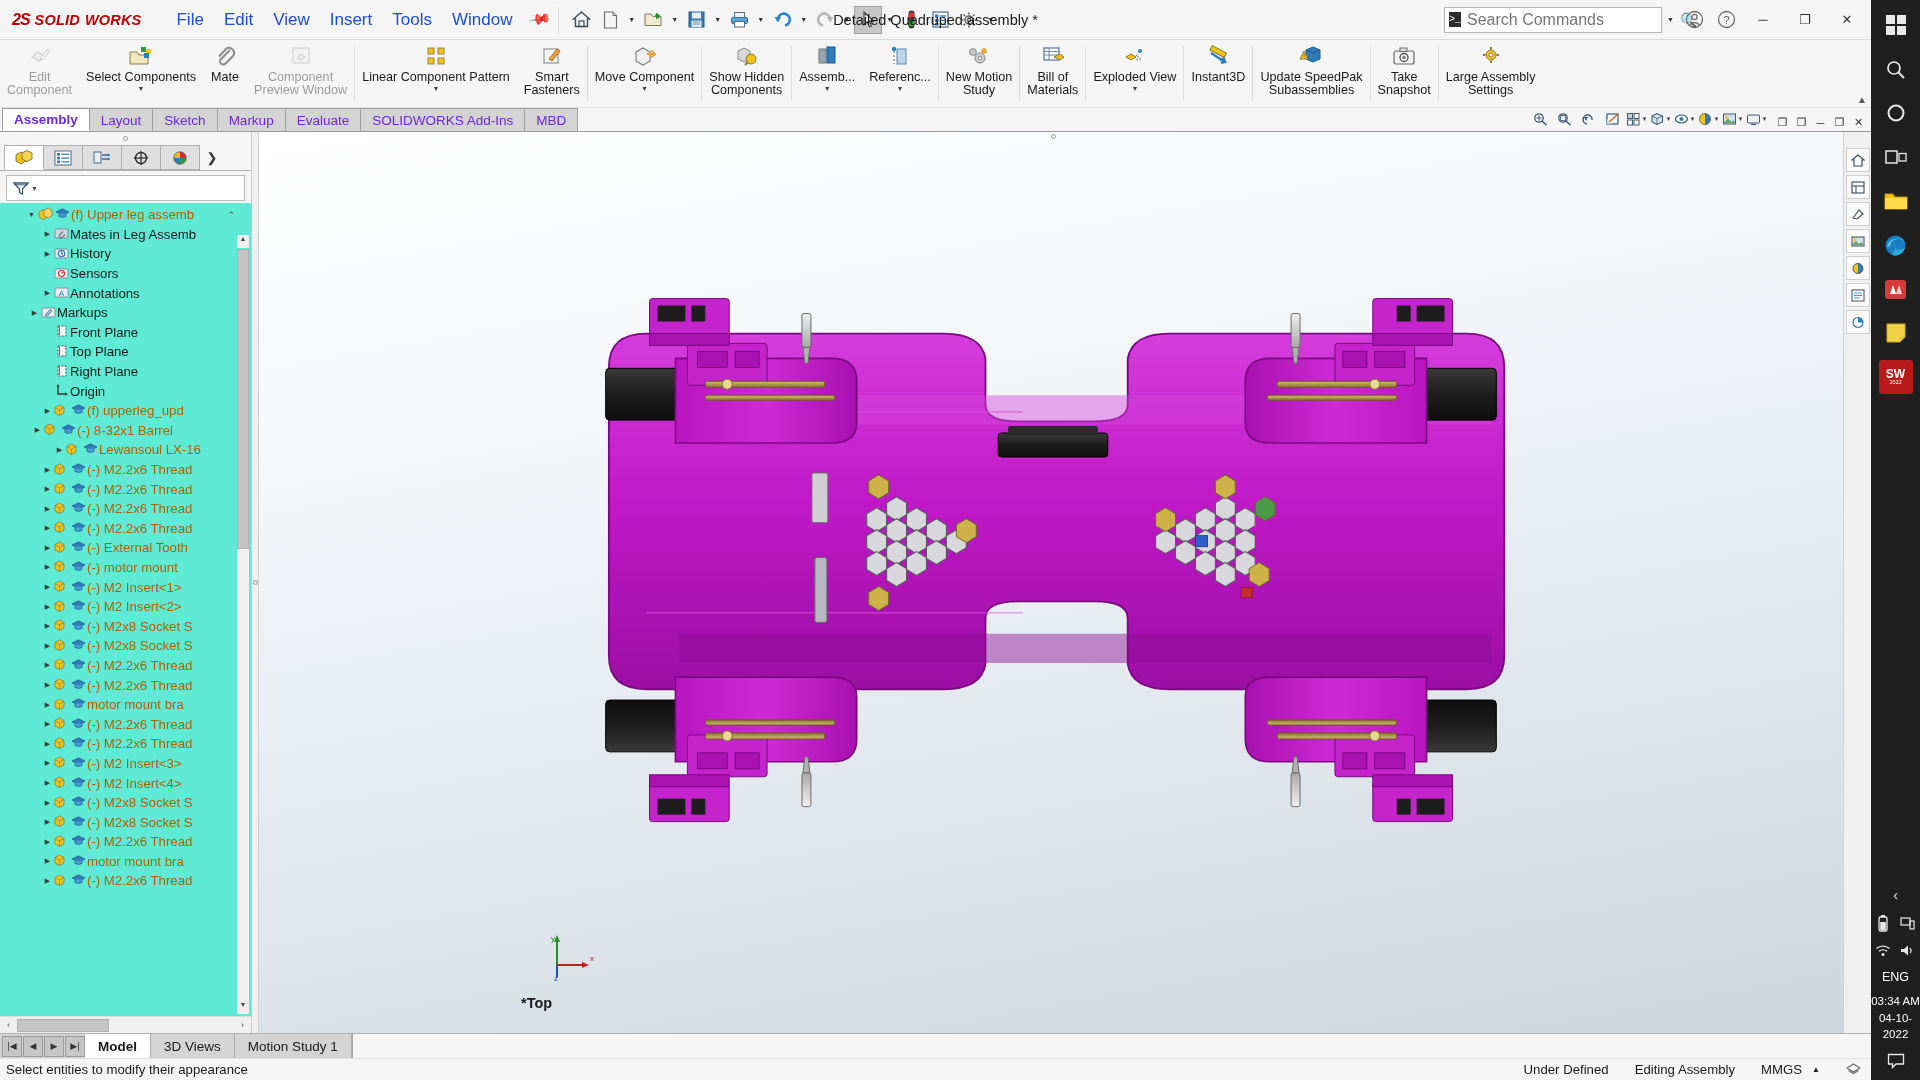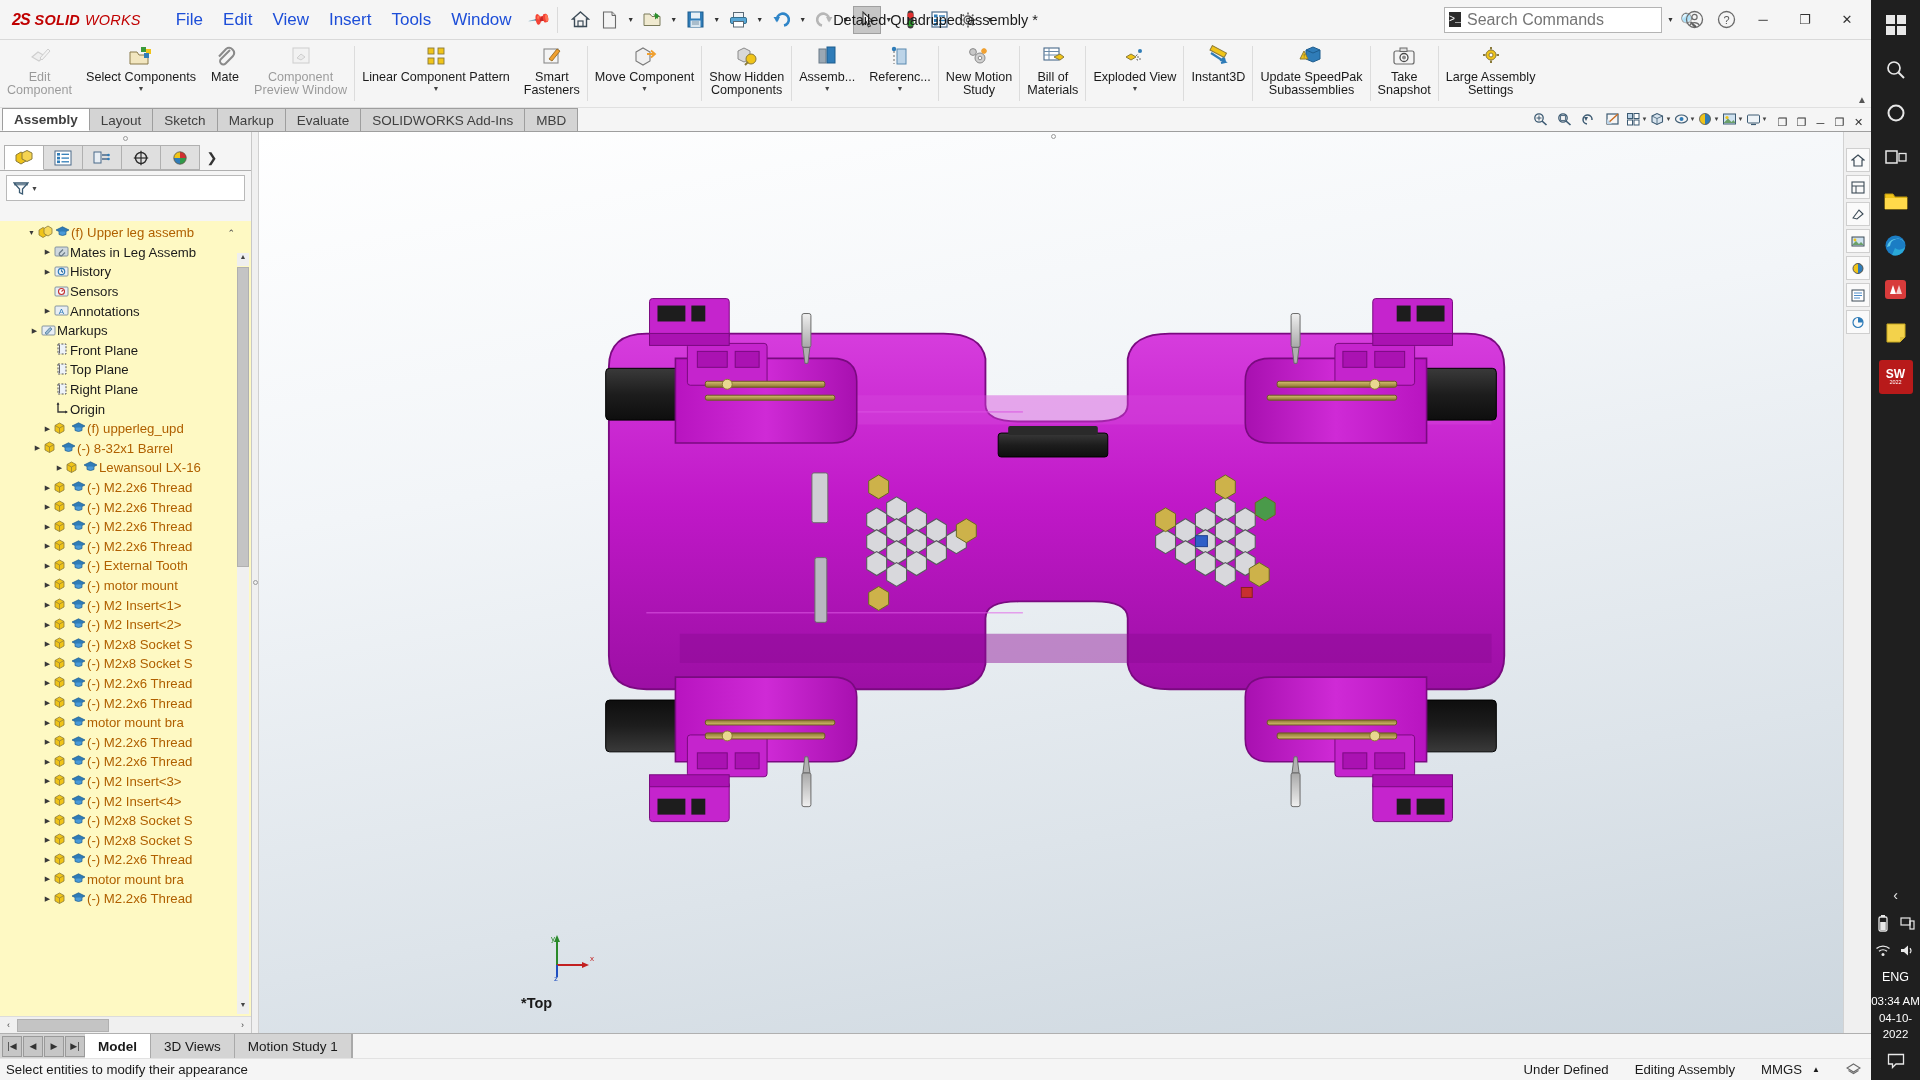--- a/index.html
+++ b/index.html
@@ -16,21 +16,21 @@
   
   .titlebar {
     height: 40px; background: #f5f5f5; border-bottom: 1px solid #d9d9d9;
     display: flex; align-items: center; flex: 0 0 40px; position: relative;
   }
   .sw-logo { display: flex; align-items: center; padding: 0 10px 0 12px; gap: 5px; }
   .sw-logo .ds { color: #c00000; font-weight: bold; font-size: 16px;
                  font-style: italic; letter-spacing: -1px; }
   .sw-logo .sol { color: #c00000; font-weight: bold; font-size: 14.5px;
                   font-style: italic; letter-spacing: .2px; }
-  .sw-logo .wks { color: #c00000; font-weight: normal; font-size: 14.5px;
+  .sw-logo .wks { color: #c00000; font-weight: bold; font-size: 14.5px;
                   font-style: italic; letter-spacing: .2px; }
   .menubar { display: flex; align-items: center; gap: 2px; margin-left: 16px; }
   .menubar .mi { font-size: 17px; color: #1d4ed8; padding: 4px 9px; cursor: default; }
   .pin-icon { margin-left: 8px; color: #9aa3ab; font-size: 15px; transform: rotate(35deg); }
   .tb-sep { width: 1px; height: 26px; background: #dadada; margin: 0 8px; }
   .qat { display: flex; align-items: center; gap: 1px; }
   .qbtn { width: 28px; height: 28px; display: flex; align-items: center;
           justify-content: center; border: 1px solid transparent; }
   .qbtn.active { background: #c6c6c6; border: 1px solid #a0a0a0; }
   .caret { font-size: 7px; color: #333; width: 13px; text-align: center; cursor: default; }
@@ -59,21 +59,21 @@
   .rbtn .ricon { height: 26px; display: flex; align-items: center; justify-content: center;
                  font-size: 19px; line-height: 1; }
   .rbtn .rlabel { font-size: 12.6px; color: #1a1a1a; text-align: center;
                   line-height: 1.05; margin-top: 2px; white-space: pre-line; }
   .rbtn .rcaret { font-size: 7px; color: #444; margin-top: 1px; }
   .ribbon-collapse { position: absolute; right: 4px; bottom: 2px; font-size: 10px; color: #555; }
 
   
   .tabstrip { height: 24px; background: #f5f5f5; display: flex; align-items: flex-end;
               flex: 0 0 24px; border-bottom: 1px solid #9e9e9e; padding-left: 2px; }
-  .tab { height: 23px; padding: 0 11px; font-size: 13.5px; color: #404040;
+  .tab { height: 23px; padding: 0 11px; font-size: 13.5px; color: #6d28d9;
          background: #d4d4d4; border: 1px solid #9e9e9e; border-bottom: none;
          display: flex; align-items: center; margin-right: -1px; cursor: default; }
   .tab.active { background: #fff; font-weight: bold; border-bottom: 1px solid #fff;
                 position: relative; z-index: 2; }
   .vtools { margin-left: auto; display: flex; align-items: center; gap: 1px; padding-right: 6px;
             padding-bottom: 2px; }
   .vt { width: 23px; height: 21px; display: flex; align-items: center; justify-content: center;
         font-size: 13px; color: #37474f; }
   .vt .mini-caret { font-size: 6px; margin-left: 1px; color: #444; }
   .winbtns { display: flex; align-items: center; gap: 2px; padding-right: 4px; padding-bottom: 2px; }
@@ -88,21 +88,21 @@
   .grip { height: 12px; display: flex; align-items: center; justify-content: center; }
   .grip i { width: 5px; height: 5px; border: 1px solid #9a9a9a; border-radius: 50%; display: block; }
   .fmtabs { height: 27px; display: flex; align-items: flex-end; padding-left: 4px;
             border-bottom: 1px solid #b0b0b0; }
   .fmtab { width: 40px; height: 25px; display: flex; align-items: center; justify-content: center;
            border: 1px solid #b0b0b0; background: #dfdfdf; margin-right: -1px; font-size: 15px; }
   .fmtab.active { background: #fff; border-bottom: 1px solid #fff; position: relative; z-index: 2; }
   .fmtab.more { border: none; background: transparent; width: 26px; color: #333; font-size: 13px; }
   .filterbar { height: 26px; margin: 4px 6px 2px; border: 1px solid #b9b9b9; background: #fff;
                display: flex; align-items: center; padding-left: 6px; gap: 2px; }
-  .tree { flex: 1; overflow: hidden; position: relative; background: #fef9c3; padding-top: 2px; margin-top: 18px; }
+  .tree { flex: 1; overflow: hidden; position: relative; background: #5eead4; padding-top: 2px; }
   .trow { height: 19.6px; display: flex; align-items: center; font-size: 13.2px;
           color: #1a1a1a; white-space: nowrap; cursor: default; }
   .tarrow { width: 11px; text-align: center; font-size: 7px; color: #3a3a3a; flex: 0 0 11px; }
   .ticon { width: 17px; text-align: center; font-size: 12px; flex: 0 0 17px; line-height: 1; }
   .tlabel { overflow: hidden; }
   .tlabel.orange { color: #b06000; }
   .tree-scroll { position: absolute; right: 2px; top: 46px; width: 12px; bottom: 2px;
                  background: #f0f0f0; }
   .tree-scroll .thumb { position: absolute; top: 0; left: 0; width: 12px; height: 300px;
                         background: #c4c4c4; border: 1px solid #b0b0b0; }

